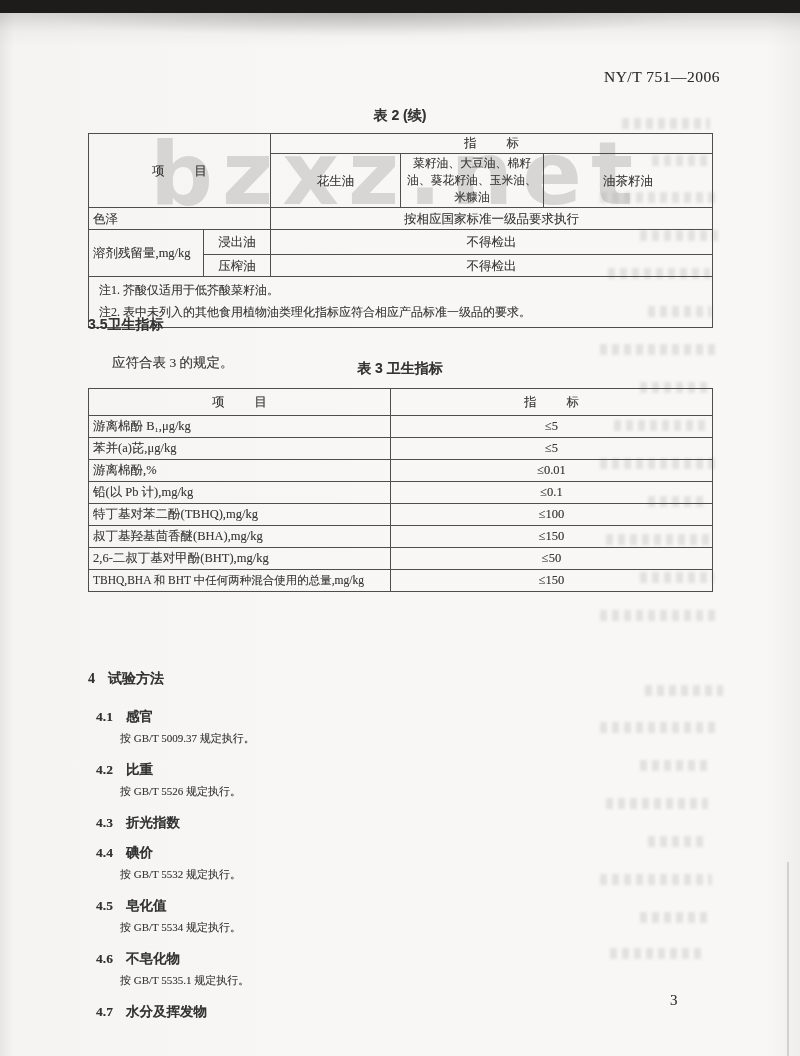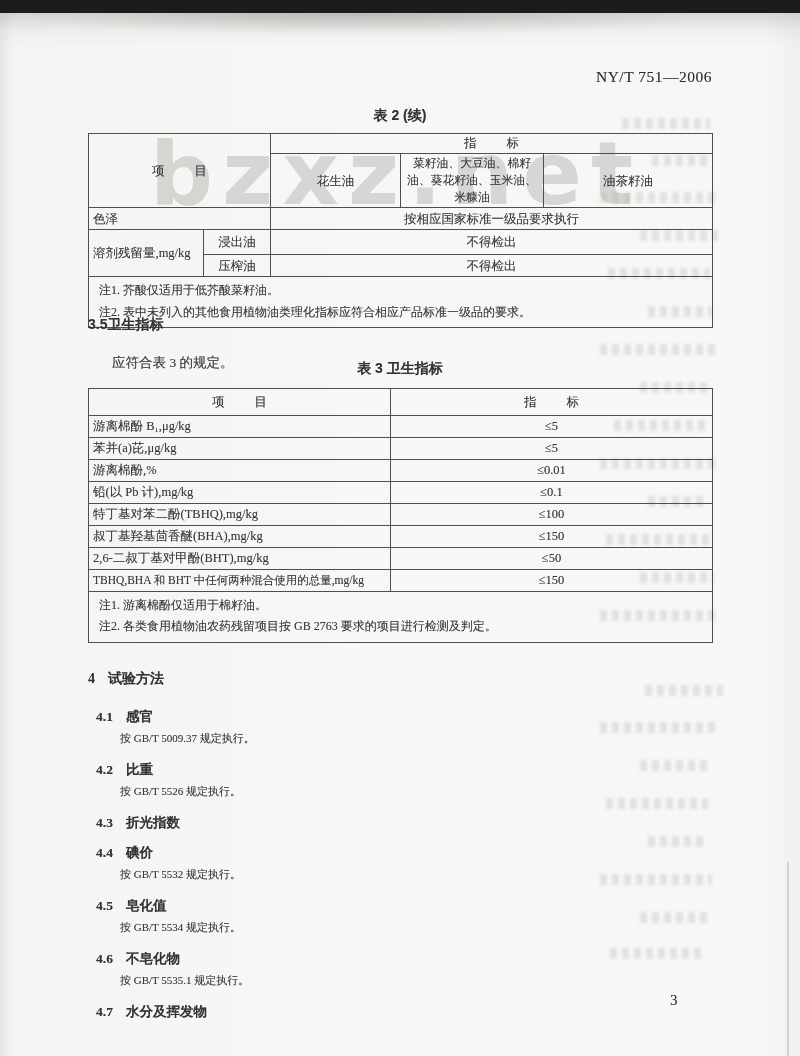--- a/index.html
+++ b/index.html
@@ -27,21 +27,21 @@
     background:repeating-linear-gradient(90deg, rgba(138,138,134,.40) 0 7px, rgba(138,138,134,0) 7px 12px); }
 
   .watermark {
     position:absolute; left:150px; top:122px; z-index:1;
     font-family:"DejaVu Sans","Liberation Sans",sans-serif;
     font-weight:bold; font-size:88px; letter-spacing:9px;
     color:#a8a6a3; opacity:.40; pointer-events:none;
   }
   .content { position:absolute; inset:0; z-index:2; }
 
-  .header-code { position:absolute; top:68px; left:0; width:712px; text-align:right;
+  .header-code { position:absolute; top:68px; left:8px; width:712px; text-align:right;
     font-size:15.5px; letter-spacing:.5px; color:#2e2e2e; }
 
   .tbl-title { position:absolute; left:88px; width:624px; text-align:center;
     font-family:"Liberation Sans","DejaVu Sans",sans-serif; font-weight:bold; font-size:14px; color:#333; }
   .tbl2-title { top:107px; }
   .tbl3-title { top:360px; }
 
   table { border-collapse:collapse; table-layout:fixed; position:absolute; left:88px; width:624px;
     background:transparent; }
   #table2 { top:133px; }
@@ -198,26 +198,20 @@
       <td class="txt">≤150</td>
     </tr>
     <tr>
       <td class="left txt">2,6-二叔丁基对甲酚(BHT),mg/kg</td>
       <td class="txt">≤50</td>
     </tr>
     <tr>
       <td class="left txt t3-item-long">TBHQ,BHA 和 BHT 中任何两种混合使用的总量,mg/kg</td>
       <td class="txt">≤150</td>
     </tr>
-    <tr class="t3-notes">
-      <td colspan="2" class="notes-cell">
-        <p class="txt">注1. 游离棉酚仅适用于棉籽油。</p>
-        <p class="txt">注2. 各类食用植物油农药残留项目按 GB 2763 要求的项目进行检测及判定。</p>
-      </td>
-    </tr>
   </tbody>
     </table>
 
   <div class="methods">
     <div class="m-title sec4-title txt">
       <span class="num">4</span><span>试验方法</span>
     </div>
     <div class="m-group">
       <div class="m-title txt"><span class="num">4.1</span><span>感官</span></div>
       <div class="m-body txt">按 GB/T 5009.37 规定执行。</div>

